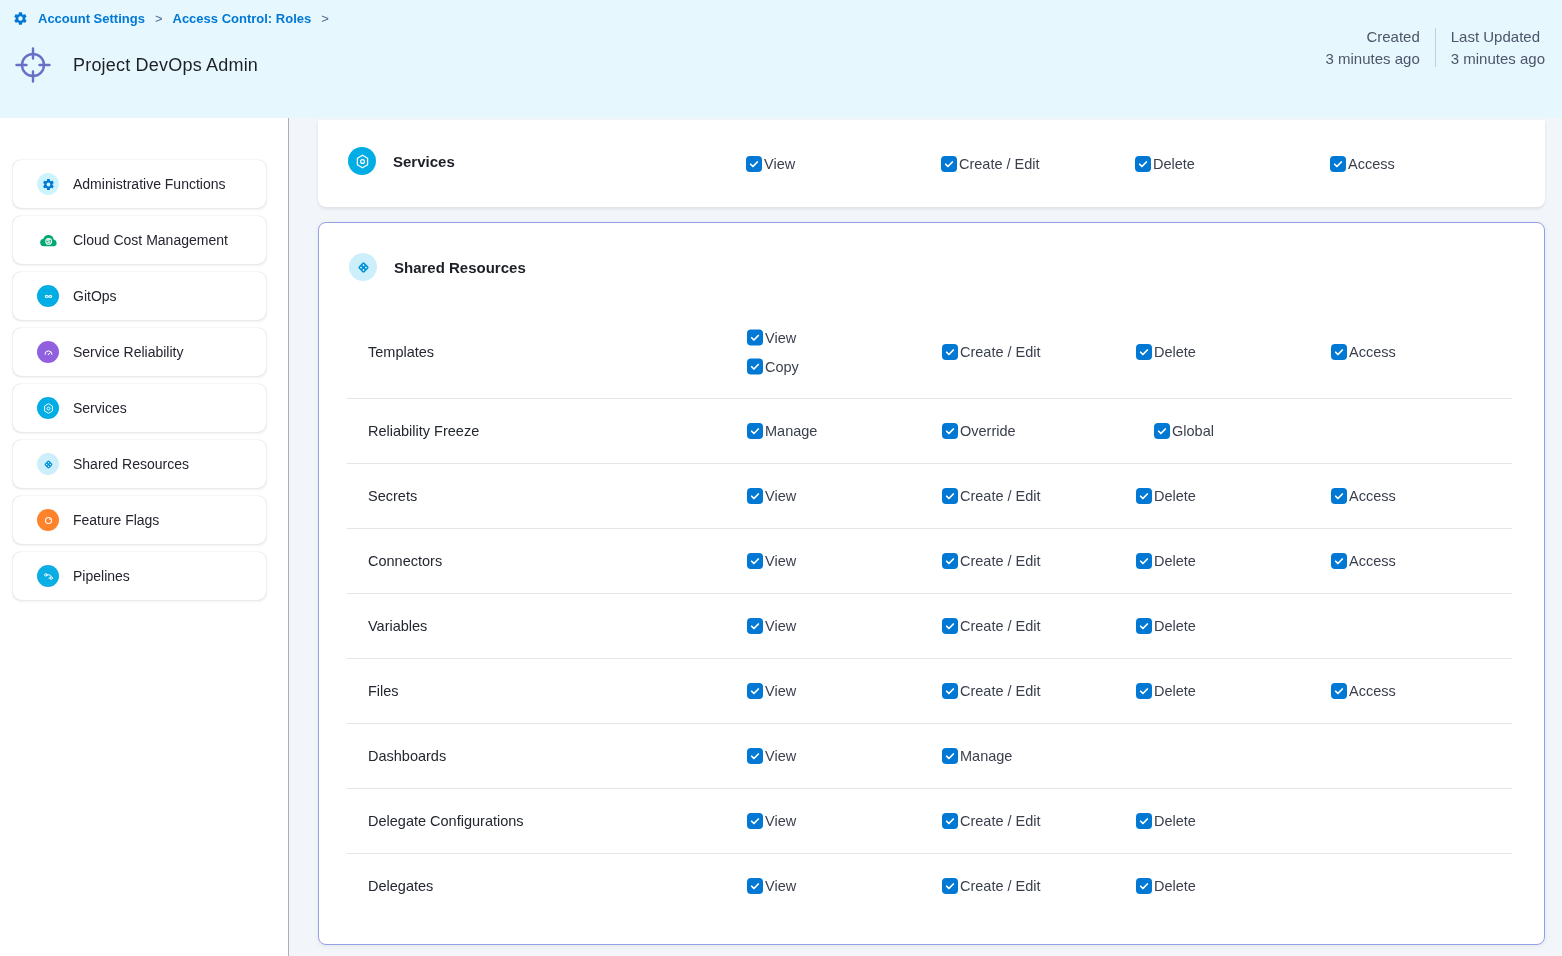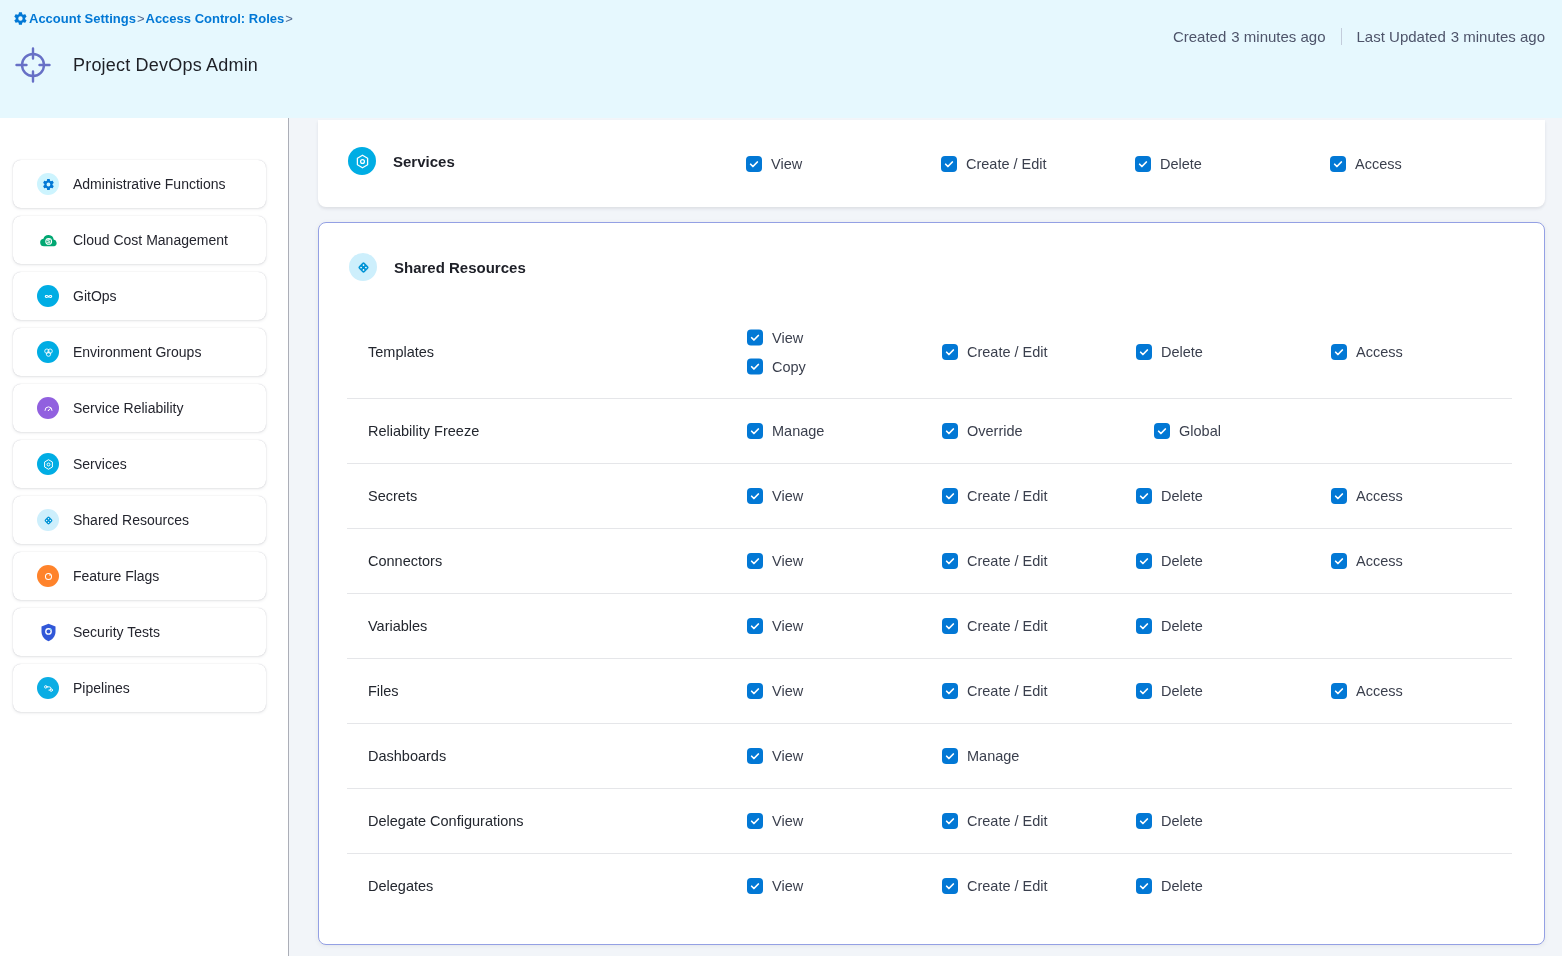--- a/index.html
+++ b/index.html
@@ -6,31 +6,31 @@
   html,body { width:1562px; height:956px; }
   body {
     position:relative;
     font-family:"Liberation Sans","DejaVu Sans",sans-serif;
     background:#F2F5F9;
     overflow:hidden;
     color:#23272F;
   }
   
   .header { position:absolute; top:0; left:0; width:1562px; height:118px; background:#E6F8FE; z-index:3; }
-  .breadcrumb { position:absolute; top:11px; left:13px; display:flex; align-items:center; gap:1px;
+  .breadcrumb { position:absolute; top:11px; left:13px; display:flex; align-items:center; gap:10px;
     font-size:13px; font-weight:700; }
   .bc-gear { color:#0278D5; display:flex; align-items:center; }
   .bc-gear svg { width:15px; height:15px; }
   .crumb-link { color:#0278D5; text-decoration:none; cursor:pointer; }
   .crumb-sep { color:#51688F; font-weight:400; font-size:13px; }
   .title-row { position:absolute; top:46px; left:14px; display:flex; align-items:center; gap:21px; }
   .title-icon svg { width:38px; height:38px; display:block; }
   .page-title { font-size:18px; font-weight:500; color:#1E2026; letter-spacing:.2px; }
   .meta { position:absolute; top:28px; right:17px; display:flex; align-items:stretch; }
-  .meta-group { display:flex; flex-direction:row; gap:5px; }
+  .meta-group { display:flex; flex-direction:column; gap:5px; }
   .meta-group.right { align-items:flex-end; padding-right:15px; }
   .meta-group.left  { align-items:flex-start; padding-left:15px; }
   .meta-divider { width:1px; background:#C3CCDB; }
   .meta-label, .meta-value { font-size:15px; color:#4E546A; line-height:17px; }
   
   .sidebar { position:absolute; top:118px; left:0; width:289px; bottom:0; background:#FFFFFF;
     border-right:1px solid #ABAEB7; z-index:2; }
   .side-list { position:absolute; top:42px; left:13px; width:253px; }
   .side-item { height:48px; margin-bottom:8px; background:#fff; border-radius:8px;
     box-shadow:0 0 1px rgba(40,41,61,.25), 0 1px 3px rgba(96,97,112,.16);
@@ -56,21 +56,21 @@
   
   .perm-strip { position:absolute; top:0; left:0; right:0; height:87px; }
   .rows-wrap { position:absolute; top:83px; left:0; right:0; }
   .perm-row { position:relative; }
   .perm-row.sep::before { content:""; position:absolute; top:0; left:28px; right:32px; height:1px;
     background:#E5E6E9; }
   .row-label { position:absolute; left:49px; top:50%; transform:translateY(-50%);
     font-size:14.5px; color:#23272F; }
   .cell { position:absolute; top:50%; transform:translateY(-50%); display:flex;
     flex-direction:column; gap:13px; }
-  .cb { display:flex; align-items:center; gap:9px; cursor:pointer; }
+  .cb { display:flex; align-items:center; gap:2px; cursor:pointer; }
   .cb-box { width:16px; height:16px; background:#0278D5; border-radius:4px; display:flex;
     align-items:center; justify-content:center; flex:none; }
   .cb-box svg { width:10px; height:10px; display:block; }
   .cb-text { font-size:14.5px; color:#3A3F4D; white-space:nowrap; }
 </style>
 </head>
 <body>
 
 <div class="header">
   <div class="breadcrumb">
@@ -130,30 +130,20 @@
       </div>
       <div class="side-item">
         <span class="side-icon" style="background: rgb(0, 173, 228);">
           <svg viewBox="0 0 24 24" fill="none" stroke="#FFFFFF" stroke-width="1.9" stroke-linecap="round">
             <path d="M12 12c-2 2.4-6 2.4-6 0s4-2.4 6 0 6 2.4 6 0-4-2.4-6 0z"></path>
           </svg>
         </span>
         <span class="side-label">GitOps</span>
       </div>
       <div class="side-item">
-        <span class="side-icon" style="background: rgb(0, 173, 228);">
-          <svg viewBox="0 0 24 24" fill="none" stroke="#FFFFFF" stroke-width="1.6">
-            <circle cx="9" cy="9.5" r="4"></circle>
-            <circle cx="15" cy="9.5" r="4"></circle>
-            <circle cx="12" cy="15" r="4"></circle>
-          </svg>
-        </span>
-        <span class="side-label">Environment Groups</span>
-      </div>
-      <div class="side-item">
         <span class="side-icon" style="background: rgb(145, 96, 223);">
           <svg viewBox="0 0 24 24" fill="none" stroke="#FFFFFF" stroke-width="1.8" stroke-linecap="round">
             <path d="M5.5 15.5a6.5 6.5 0 0 1 13 0"></path>
             <path d="M12 15.5l3.3-3.3"></path>
             <circle cx="12" cy="15.5" r="1.3" fill="#FFFFFF" stroke="none"></circle>
           </svg>
         </span>
         <span class="side-label">Service Reliability</span>
       </div>
       <div class="side-item">
@@ -180,30 +170,20 @@
         <span class="side-label">Shared Resources</span>
       </div>
       <div class="side-item">
         <span class="side-icon" style="background: rgb(255, 131, 43);">
           <svg viewBox="0 0 24 24" fill="none" stroke="#FFFFFF" stroke-width="1.9">
             <circle cx="12" cy="12" r="5.6"></circle>
             <circle cx="14.8" cy="9.2" r="1.5" fill="#FFFFFF" stroke="none"></circle>
           </svg>
         </span>
         <span class="side-label">Feature Flags</span>
-      </div>
-      <div class="side-item">
-        <span class="side-icon nobg">
-          <svg viewBox="0 0 24 24">
-            <path fill="#3157D8" d="M12 2l8 3v6.2c0 4.9-3.4 9-8 10.8-4.6-1.8-8-5.9-8-10.8V5z"></path>
-            <circle cx="12" cy="10.8" r="3.1" fill="none" stroke="#fff" stroke-width="1.5"></circle>
-            <circle cx="14.3" cy="8.4" r="1.1" fill="#7CE3FF"></circle>
-          </svg>
-        </span>
-        <span class="side-label">Security Tests</span>
       </div>
       <div class="side-item">
         <span class="side-icon" style="background: rgb(10, 173, 228);">
           <svg viewBox="0 0 24 24" fill="none" stroke="#FFFFFF" stroke-width="1.7" stroke-linecap="round">
             <circle cx="7" cy="9" r="2.3"></circle>
             <circle cx="17" cy="15" r="2.3"></circle>
             <path d="M9.3 9h4.2a3 3 0 0 1 0 6h-.8"></path>
           </svg>
         </span>
         <span class="side-label">Pipelines</span>

